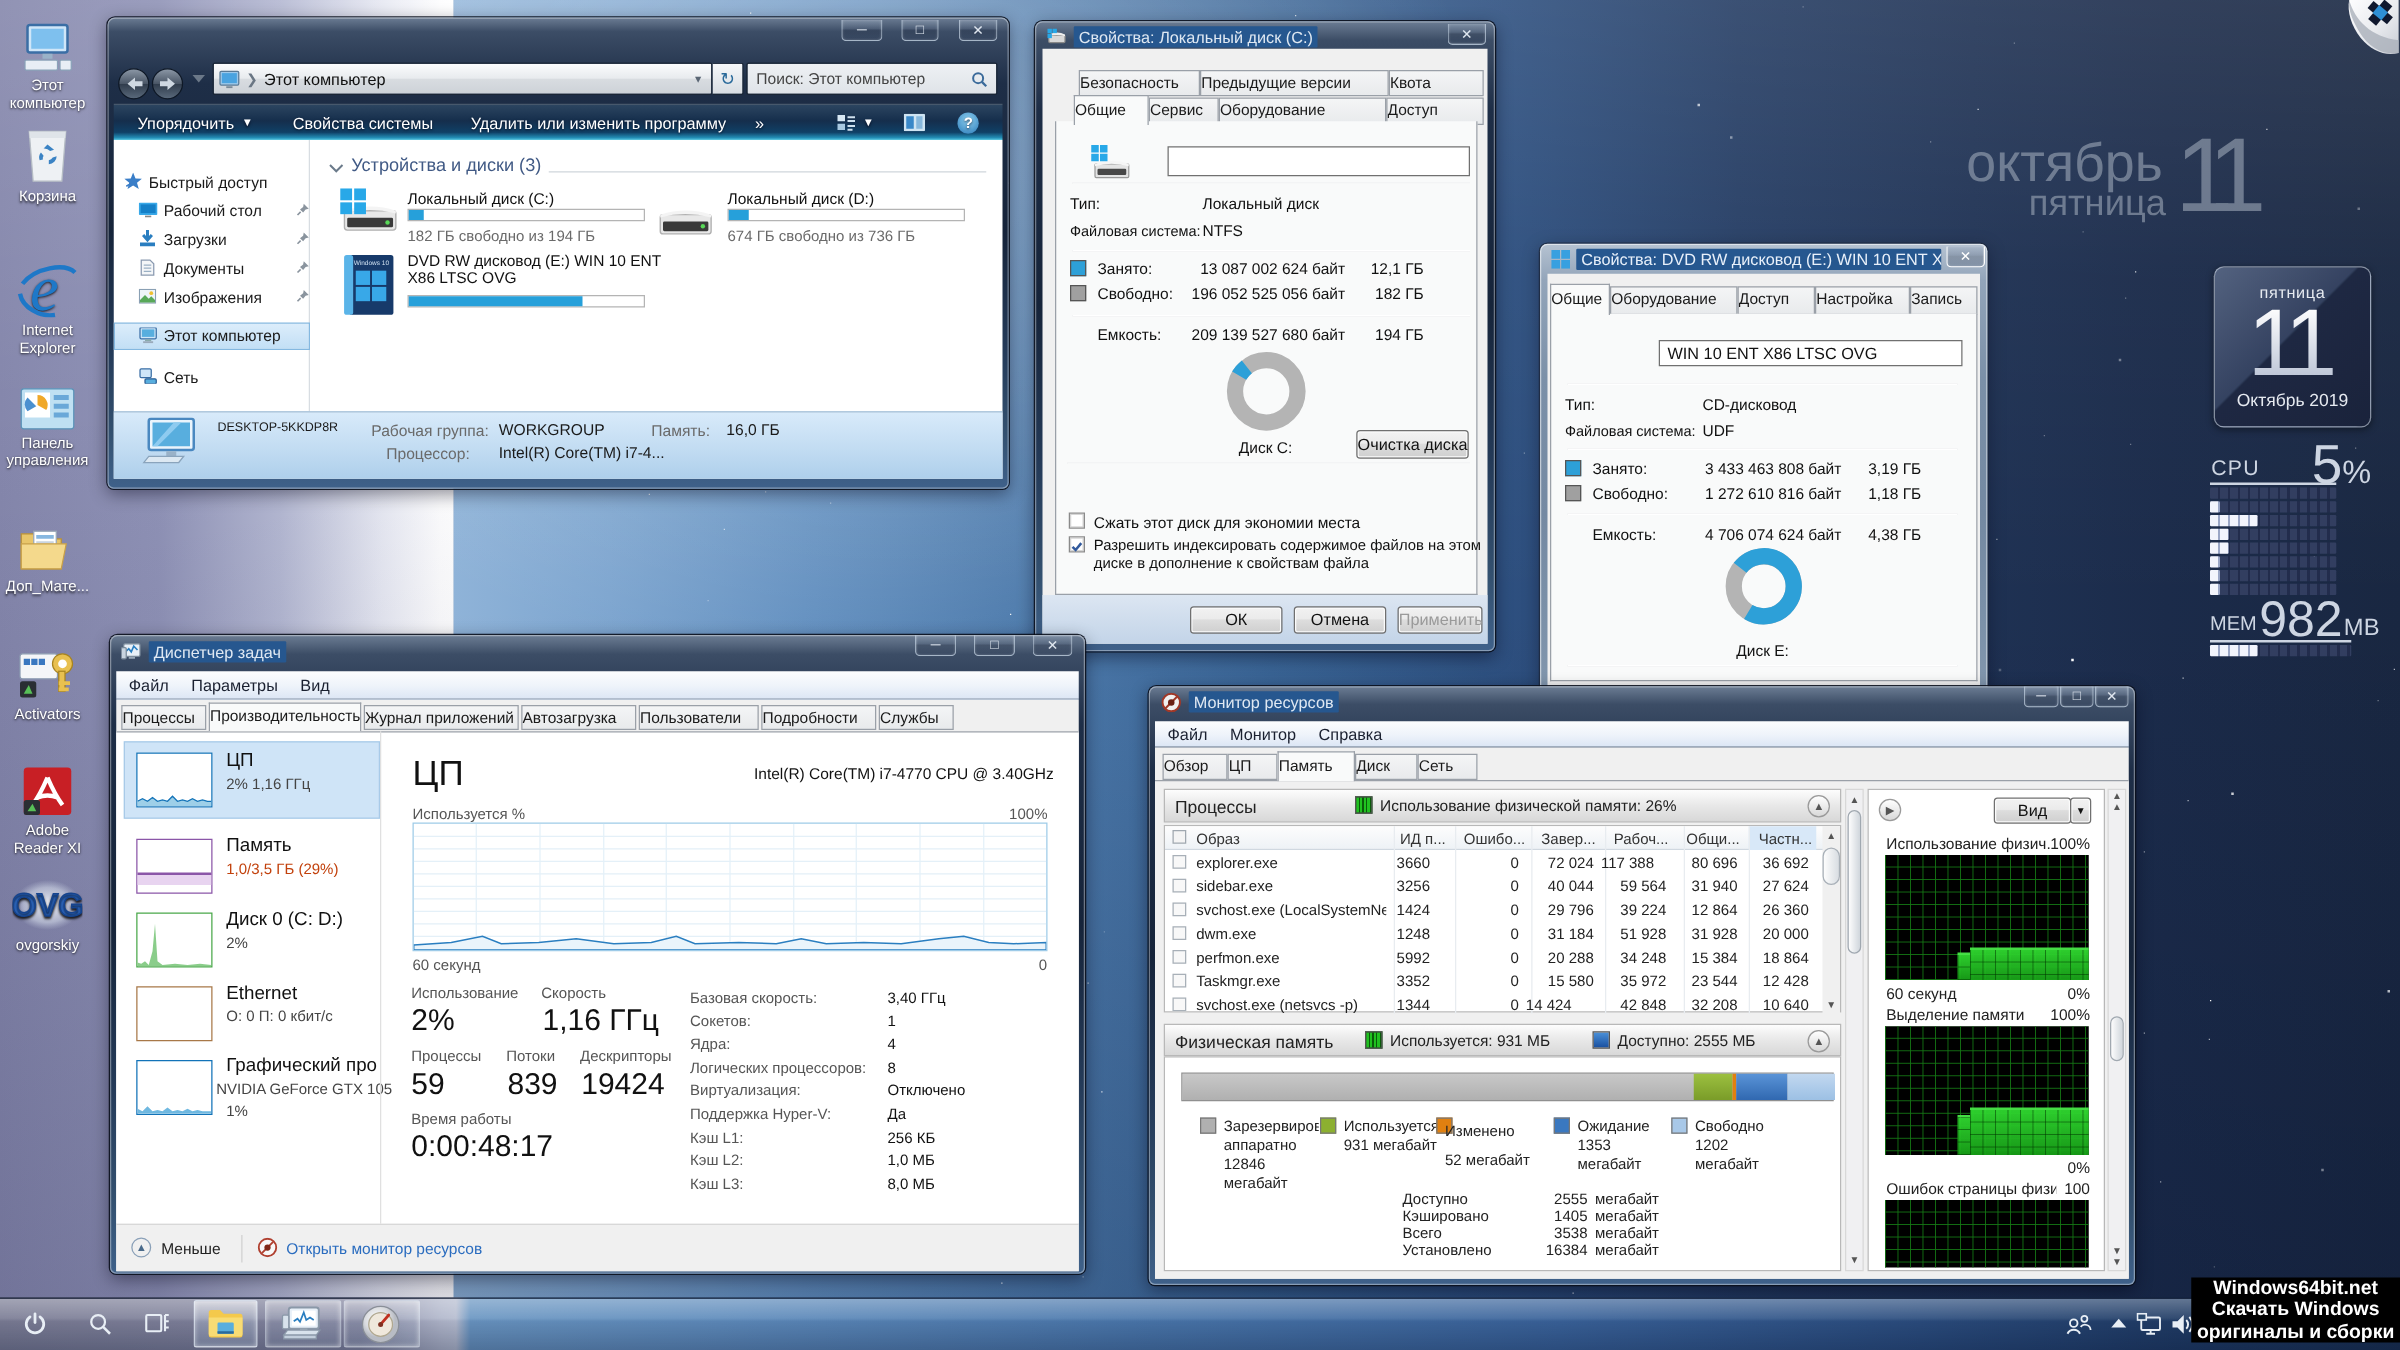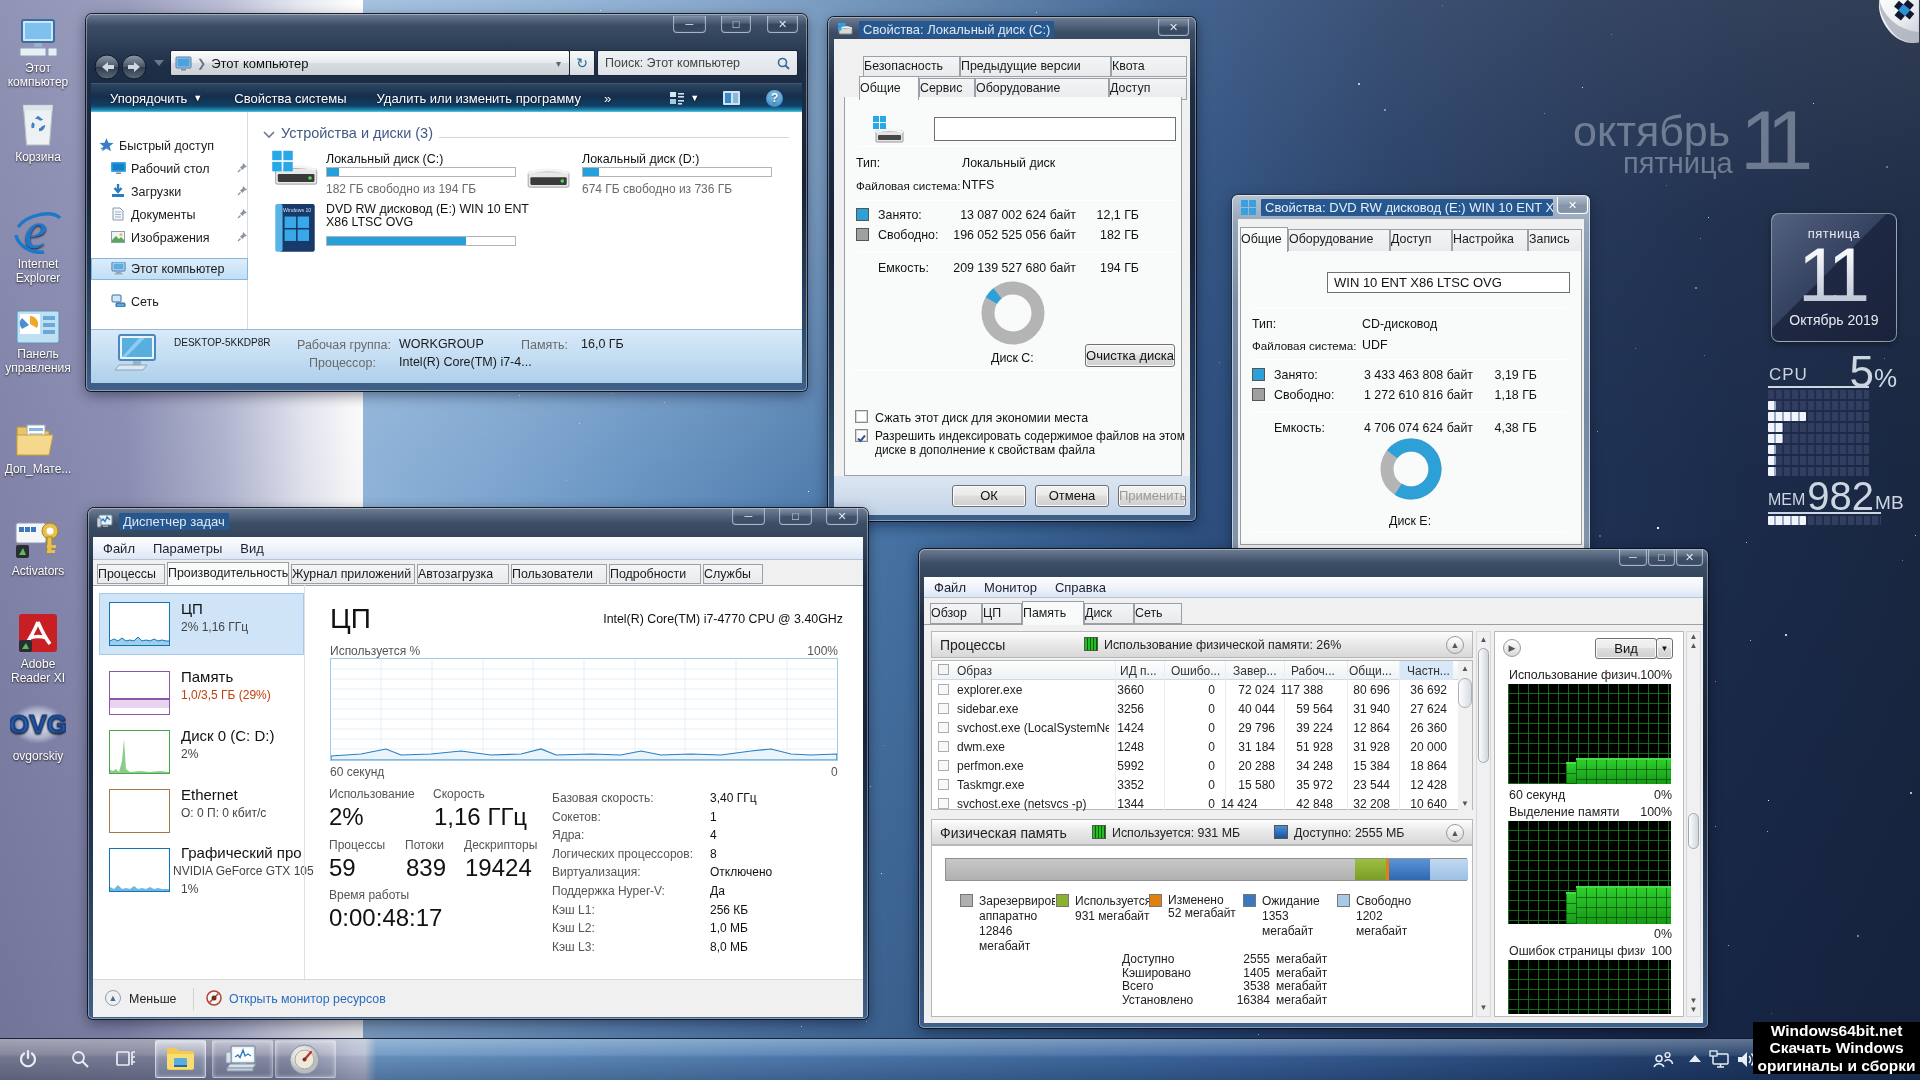--- a/index.html
+++ b/index.html
@@ -835,20 +835,28 @@
           <circle cx="8" cy="8" r="7" fill="#f8f8f8" stroke="#b04030" stroke-width="1.5"></circle>
           <path d="M3.5 12.5 L12.5 3.5" stroke="#b04030" stroke-width="1.5"></path>
           <circle cx="8" cy="8" r="2.5" fill="#802818"></circle>
         </svg>
       <div class="abs t13" style="left:136px;top:12px;color:#2a6cbf">Открыть монитор ресурсов</div>
     </div>
   </div>
 </div>
 
 <div class="win glass" id="resmon" style="left:919px;top:549px;width:789px;height:479px">
+  <div class="caption" style="top:4px;left:10px;height:17px">
+    <svg width="16" height="16" viewBox="0 0 16 16" style="margin-right:6px">
+        <circle cx="8" cy="8" r="7" fill="#f0f0f0" stroke="#a03828" stroke-width="1.6"></circle>
+        <path d="M3 13 L13 3" stroke="#a03828" stroke-width="1.6"></path>
+        <circle cx="8" cy="8" r="2.6" fill="#6a2014"></circle>
+      </svg>
+    <span class="hl">Монитор ресурсов</span>
+  </div>
   <div class="wbtn" style="position:absolute;left:699px;top:0;width:28px">─</div>
     <div class="wbtn" style="position:absolute;left:728px;top:0;width:27px">□</div>
     <div class="wbtn" style="position:absolute;left:756px;top:0;width:27px">✕</div>
   <div class="menubar" style="left:5px;top:28px;width:779px;height:21px;border-bottom:1px solid #b8c4d4">
       <span>Файл</span>
       <span>Монитор</span>
       <span>Справка</span>
     </div>
   <div class="client" style="left:5px;top:49px;width:779px;height:425px;background:#f0f0f0">
 
@@ -979,21 +987,21 @@
         <div class="abs" style="left:440px;top:0;width:3px;height:21px;background:#e08010"></div>
         <div class="abs" style="left:443px;top:0;width:41px;height:21px;background:linear-gradient(180deg,#5a94d8,#3068b0)"></div>
         <div class="abs" style="left:484px;top:0;width:38px;height:21px;background:linear-gradient(180deg,#c2d8f0,#9cc0e4)"></div>
       </div>
 
       <div class="abs" style="left:28px;top:48px;width:13px;height:13px;background:#b0b0b0;border:1px solid #777"></div>
       <div class="abs t12" style="left:47px;top:48px;color:#222;line-height:15px;width:76px;overflow:hidden">Зарезервиров<br>аппаратно<br>12846<br>мегабайт</div>
       <div class="abs" style="left:124px;top:48px;width:13px;height:13px;background:#8cb030;border:1px solid #777"></div>
       <div class="abs t12" style="left:143px;top:48px;color:#222;line-height:15px">Используется<br>931 мегабайт</div>
       <div class="abs" style="left:217px;top:48px;width:13px;height:13px;background:#e08010;border:1px solid #777"></div>
-      <div class="abs t12" style="left:236px;top:48px;color:#222;line-height:13px">Изменено<br>52 мегабайт</div>
+      <div class="abs t12" style="left:224px;top:48px;color:#222;line-height:23px">Изменено<br>52 мегабайт</div>
       <div class="abs" style="left:311px;top:48px;width:13px;height:13px;background:#3a78c0;border:1px solid #777"></div>
       <div class="abs t12" style="left:330px;top:48px;color:#222;line-height:15px">Ожидание<br>1353<br>мегабайт</div>
       <div class="abs" style="left:405px;top:48px;width:13px;height:13px;background:#a8c8e8;border:1px solid #777"></div>
       <div class="abs t12" style="left:424px;top:48px;color:#222;line-height:15px">Свободно<br>1202<br>мегабайт</div>
     </div>
     <div class="abs t12" style="left:198px;top:355px;color:#222;line-height:13.5px">Доступно<br>Кэшировано<br>Всего<br>Установлено</div>
     <div class="abs t12" style="left:286px;top:355px;color:#222;line-height:13.5px;text-align:right;width:60px">2555<br>1405<br>3538<br>16384</div>
     <div class="abs t12" style="left:352px;top:355px;color:#222;line-height:13.5px">мегабайт<br>мегабайт<br>мегабайт<br>мегабайт</div>
 
     <div class="abs" style="left:552px;top:33px;width:15px;height:386px;background:#f0f0f2;border:1px solid #d8d8d8">

